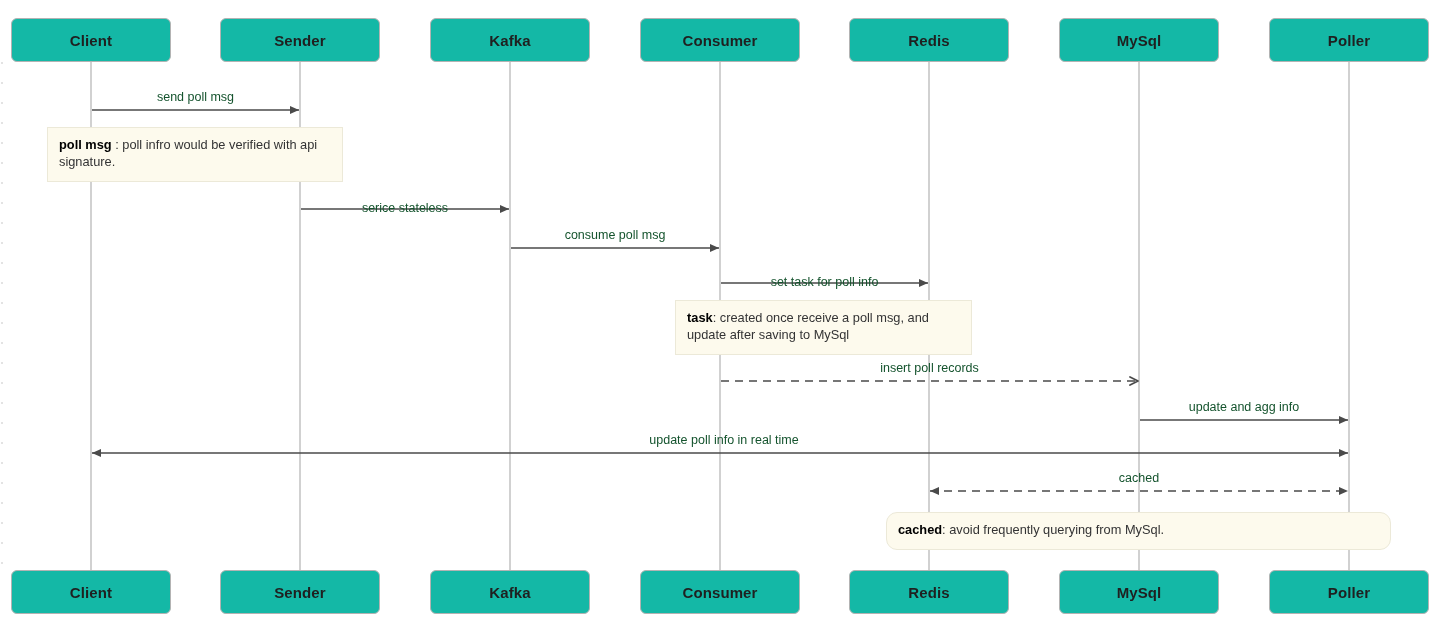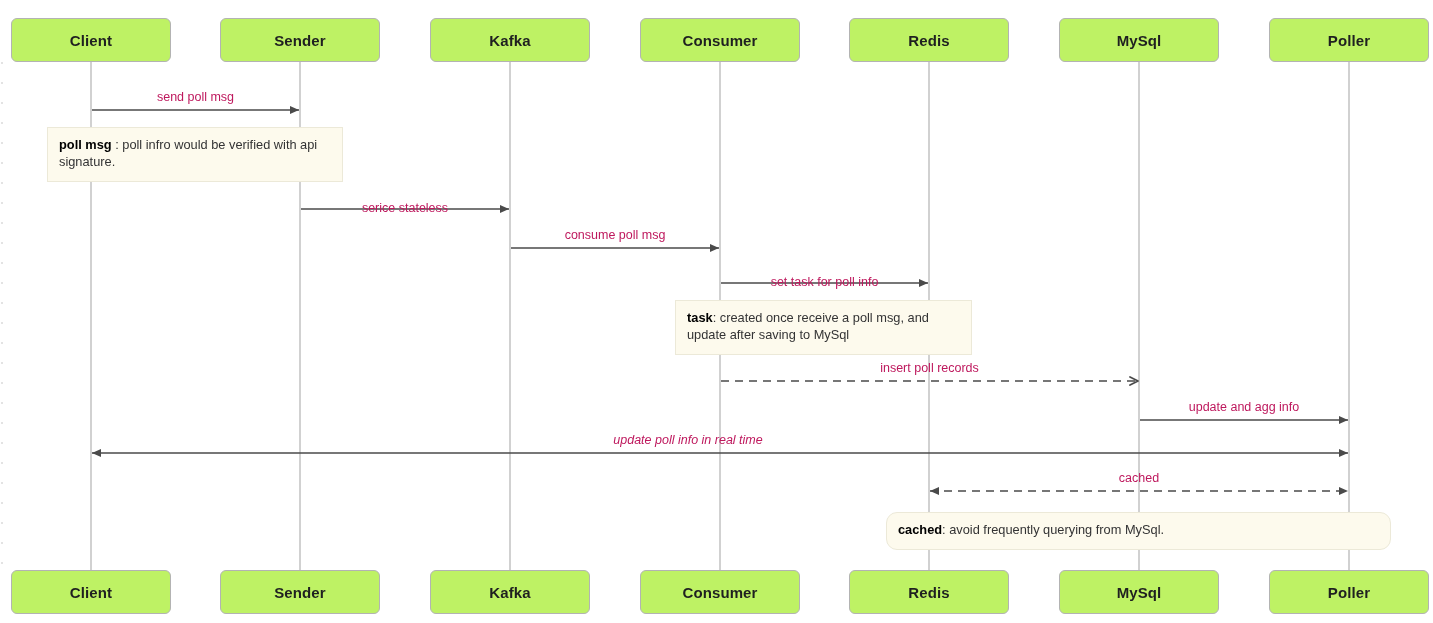--- a/index.html
+++ b/index.html
@@ -26,36 +26,36 @@
     width: 1433px;
     height: 623px;
   }
   .participant-box {
     position: absolute;
     box-sizing: border-box;
     width: 160px;
     height: 44px;
     border: 1.6px solid #b3b3b3;
     border-radius: 6px;
-    background: #bef264;
+    background: #14b8a6;
     display: flex;
     align-items: center;
     justify-content: center;
   }
   .participant-label {
     font-size: 15px;
     font-weight: bold;
     color: #1f2020;
     letter-spacing: 0.1px;
     white-space: nowrap;
   }
   .msg-label {
     position: absolute;
     font-size: 12.5px;
-    color: #be185d;
+    color: #14532d;
     white-space: nowrap;
     text-align: left;
     transform: translateX(-50%);
   }
   .note-box {
     position: absolute;
     box-sizing: border-box;
     background: #fdfaed;
     border: 1px solid #ece9d8;
     padding: 9px 11px 10px 11px;
@@ -160,21 +160,21 @@
         <span class="participant-label">Poller</span>
       </div>
     </div>
   <div id="message-labels">
       <div class="msg-label" style="left: 195.5px; top: 90px;">send poll msg</div>
       <div class="msg-label" style="left: 405px; top: 201px;">serice stateless</div>
       <div class="msg-label" style="left: 615px; top: 228px;">consume poll msg</div>
       <div class="msg-label" style="left: 824.5px; top: 275px;">set task for poll info</div>
       <div class="msg-label" style="left: 929.5px; top: 361px;">insert poll records</div>
       <div class="msg-label" style="left: 1244px; top: 400px;">update and agg info</div>
-      <div class="msg-label" style="left: 688px; top: 433px; font-style: italic;">update poll info in real time</div>
+      <div class="msg-label" style="left: 724px; top: 433px;">update poll info in real time</div>
       <div class="msg-label" style="left: 1139px; top: 471px;">cached</div>
     </div>
   <div id="notes-layer">
       <div class="note-box" style="left: 47px; top: 127px; width: 296px; min-height: 55px;">
         <div class="note-text"><b>poll msg</b><span> : poll infro would be verified with api signature.</span></div>
       </div>
       <div class="note-box" style="left: 675px; top: 300px; width: 297px; min-height: 48px;">
         <div class="note-text"><b>task</b><span>: created once receive a poll msg, and update after saving to MySql</span></div>
       </div>
       <div class="note-box" style="left: 886px; top: 512px; width: 505px; min-height: 31px; border-radius: 11px;">

